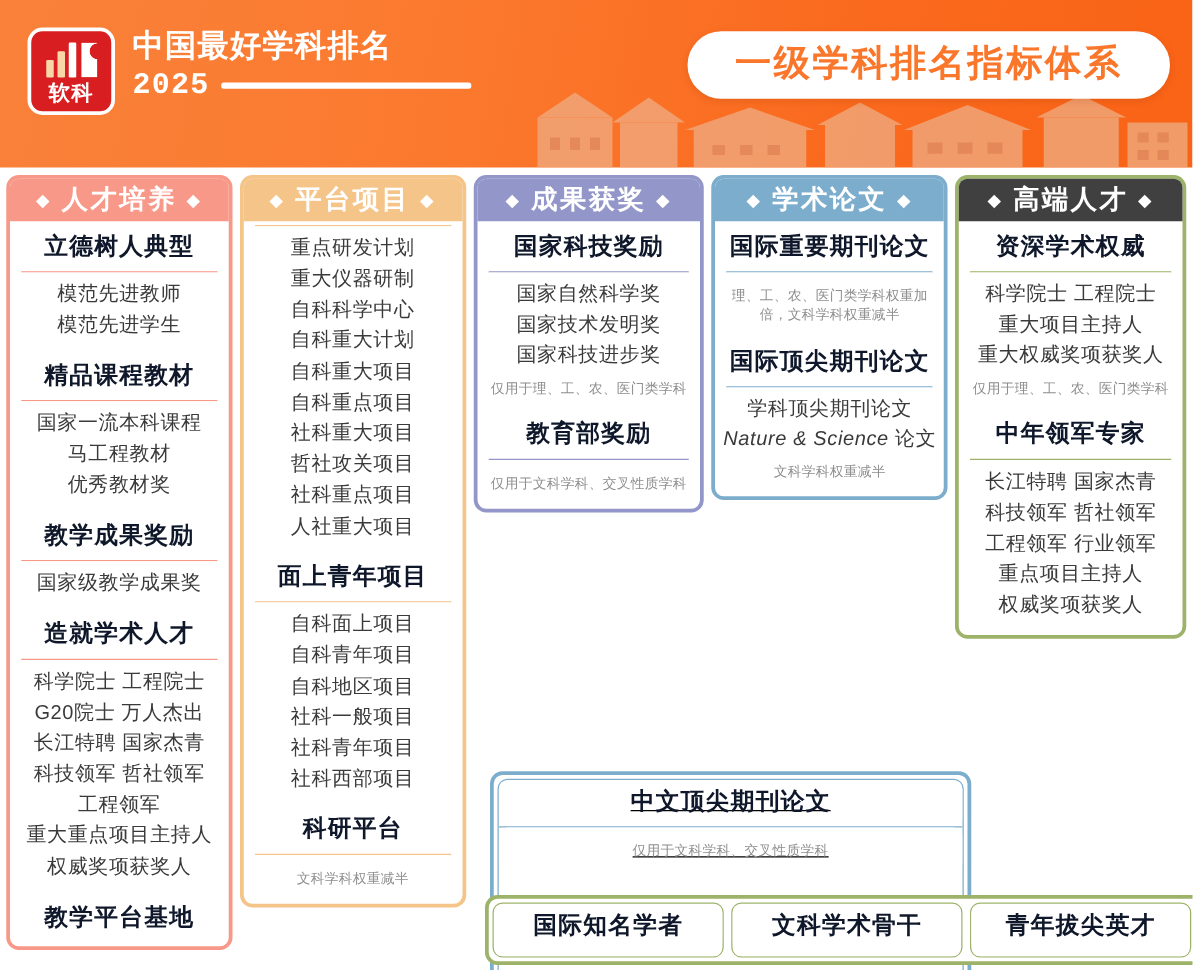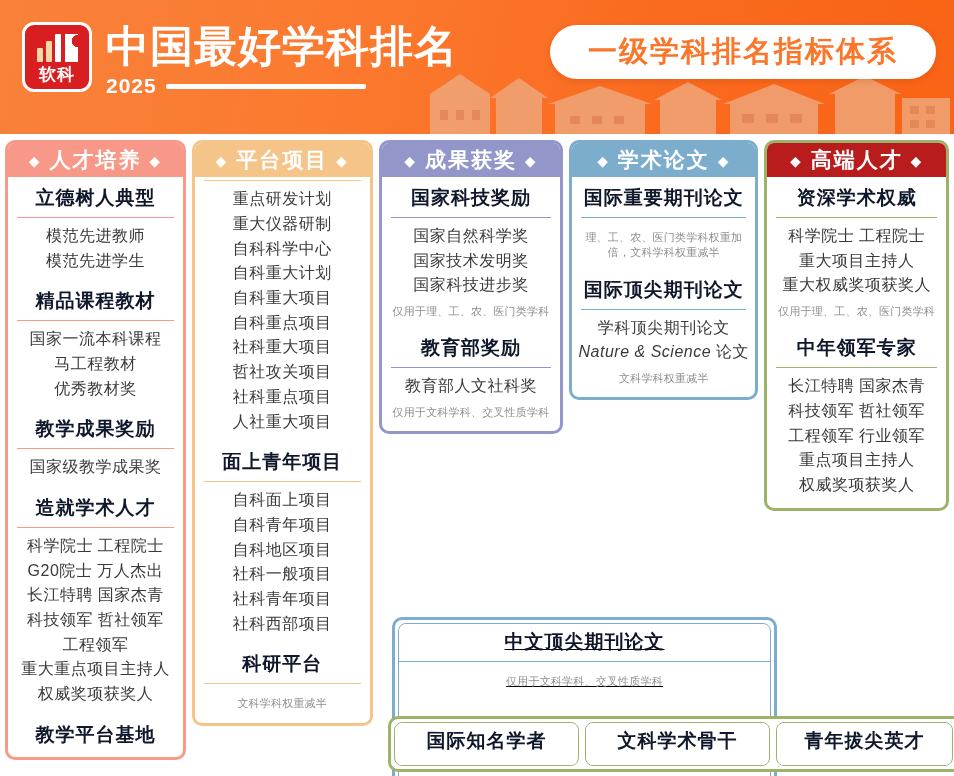--- a/index.html
+++ b/index.html
@@ -35,25 +35,25 @@
     width: 13px; height: 28px; background: #ffffff; margin-left: 1px;
     -webkit-mask: radial-gradient(circle at 100% 25%, transparent 6px, #000 6.5px);
             mask: radial-gradient(circle at 100% 25%, transparent 6px, #000 6.5px);
   }
   .logo-cn {
     color: #ffffff; font-size: 17px; font-weight: bold; letter-spacing: 1px;
     margin-top: 4px; line-height: 1;
   }
   .brand-txt { margin-left: 14px; padding-top: 2px; }
   .brand-title {
-    color: #ffffff; font-size: 43px; font-weight: bold; letter-spacing: 1px;
+    color: #ffffff; font-size: 25px; font-weight: bold; letter-spacing: 1px;
     line-height: 1.05; white-space: nowrap;
   }
   .brand-year-row { display: flex; align-items: center; margin-top: 5px; }
-  .brand-year { color: #ffffff; font-size: 21px; font-weight: bold; letter-spacing: 1px; }
+  .brand-year { color: #ffffff; font-size: 24px; font-weight: bold; letter-spacing: 1px; font-family: Liberation Mono, monospace; }
   .brand-rule { height: 5px; background: #ffffff; width: 200px; margin-left: 9px; border-radius: 2px; }
 
   .pill {
     position: absolute; right: 18px; top: 25px;
     background: #ffffff; border-radius: 34px;
     padding: 11px 38px;
     box-shadow: 0 2px 6px rgba(150,50,0,.18);
   }
   .pill-text {
     color: #f9762a; font-size: 29px; font-weight: bold; letter-spacing: 2px;
@@ -259,21 +259,20 @@
             <div class="item">国家自然科学奖</div>
             <div class="item">国家技术发明奖</div>
             <div class="item">国家科技进步奖</div>
             <div class="note">仅用于理、工、农、医门类学科</div>
           </div>
         </div>
         <div class="block">
           <div class="card titlecard">教育部奖励</div>
           <div class="divider" style="background: rgb(146, 150, 200);"></div>
           <div class="card bodycard">
-            <div class="item">教育部人文社科奖</div>
             <div class="note">仅用于文科学科、交叉性质学科</div>
           </div>
         </div>
       </div>
     </div>
     <div class="col wide" style="min-height: 0px;">
       <div class="section" style="border-color: rgb(124, 173, 205);">
         <div class="sec-head" style="background: rgb(124, 173, 205);"><span class="diamond">◆</span> <span>学术论文</span> <span class="diamond">◆</span></div>
         <div class="block">
           <div class="card titlecard">国际重要期刊论文</div>
@@ -288,21 +287,21 @@
           <div class="card bodycard">
             <div class="item">学科顶尖期刊论文</div>
             <div class="item"><i>Nature &amp; Science</i> 论文</div>
             <div class="note">文科学科权重减半</div>
           </div>
         </div>
       </div>
     </div>
     <div class="col wide" style="min-height: 0px;">
       <div class="section" style="border-color: rgb(156, 179, 105);">
-        <div class="sec-head" style="background: #b91c1c;"><span class="diamond">◆</span> <span>高端人才</span> <span class="diamond">◆</span></div>
+        <div class="sec-head" style="background: #404040;"><span class="diamond">◆</span> <span>高端人才</span> <span class="diamond">◆</span></div>
         <div class="block">
           <div class="card titlecard">资深学术权威</div>
           <div class="divider" style="background: rgb(156, 179, 105);"></div>
           <div class="card bodycard">
             <div class="item">科学院士  工程院士</div>
             <div class="item">重大项目主持人</div>
             <div class="item">重大权威奖项获奖人</div>
             <div class="note">仅用于理、工、农、医门类学科</div>
           </div>
         </div>

